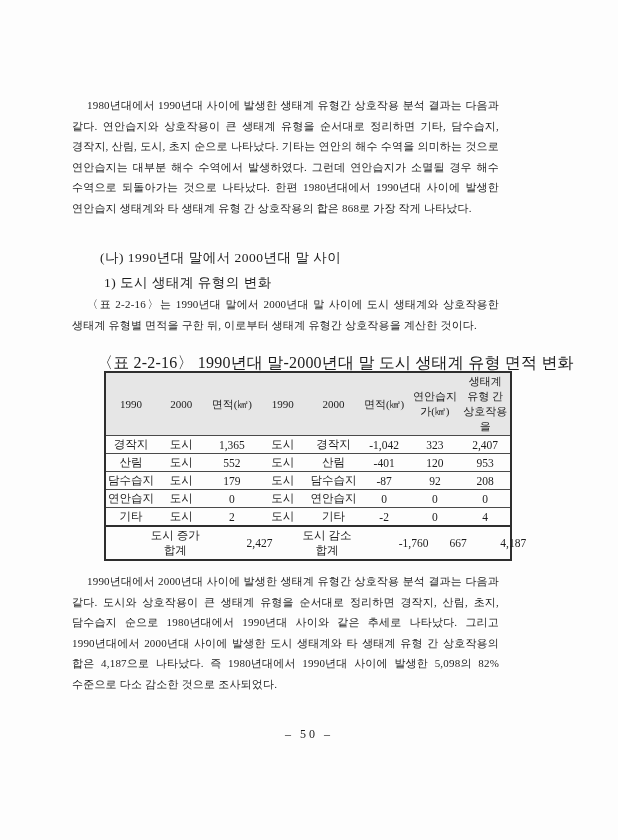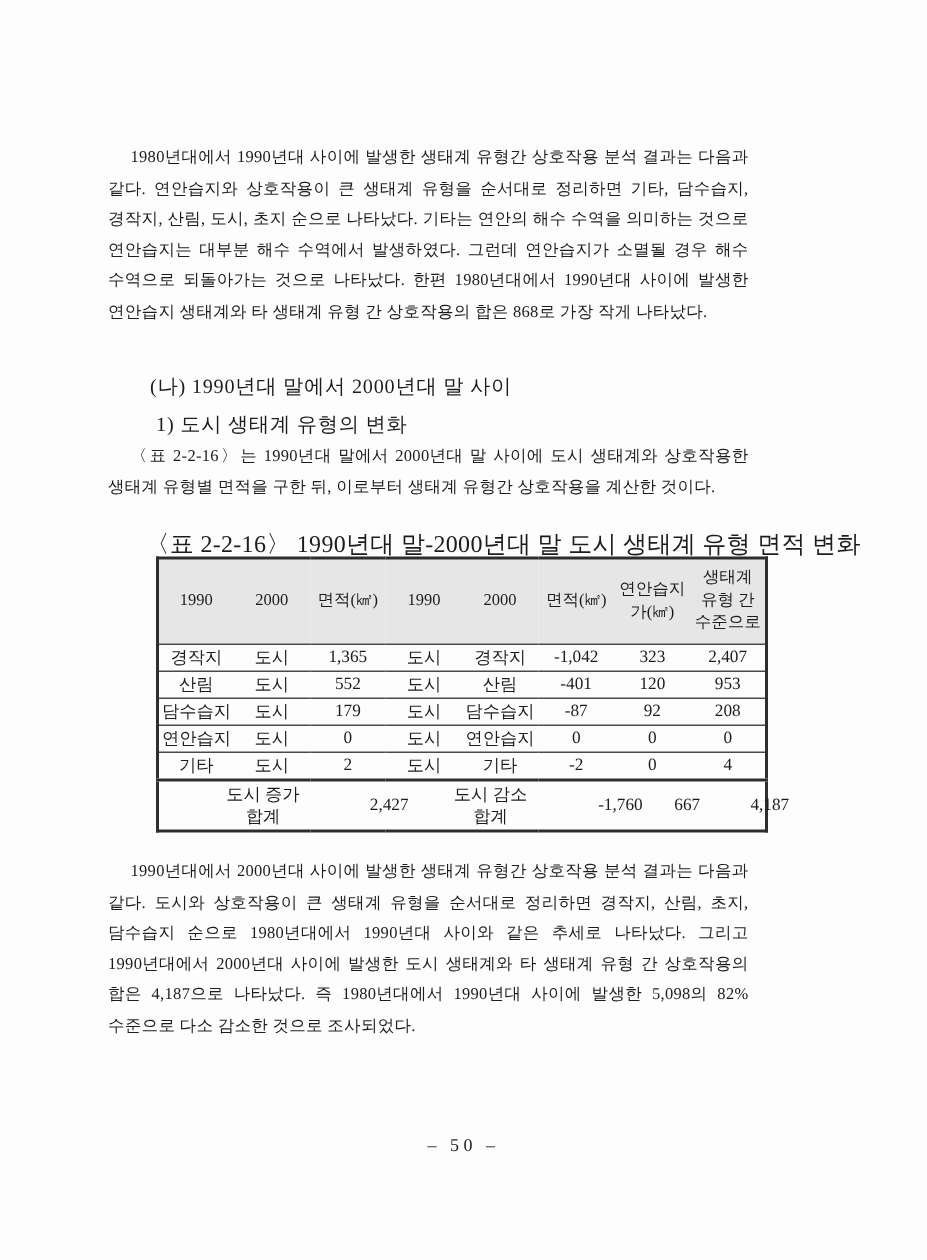--- a/index.html
+++ b/index.html
@@ -93,21 +93,20 @@
     padding-left: 40px;
   }
   .page-number {
     position: absolute;
     top: 727px;
     left: 0;
     width: 618px;
     text-align: center;
     font-size: 12px;
     letter-spacing: 3px;
-    margin-top: 29px;
   }
 </style>
 </head>
 <body>
 
 <div class="page">
 
   <p class="body-text p1">1980년대에서 1990년대 사이에 발생한 생태계 유형간 상호작용 분석 결과는 다음과 같다. 연안습지와 상호작용이 큰 생태계 유형을 순서대로 정리하면 기타, 담수습지, 경작지, 산림, 도시, 초지 순으로 나타났다. 기타는 연안의 해수 수역을 의미하는 것으로 연안습지는 대부분 해수 수역에서 발생하였다. 그런데 연안습지가 소멸될 경우 해수 수역으로 되돌아가는 것으로 나타났다. 한편 1980년대에서 1990년대 사이에 발생한 연안습지 생태계와 타 생태계 유형 간 상호작용의 합은 868로 가장 작게 나타났다.</p>
 
   <div class="heading h-na">(나) 1990년대 말에서 2000년대 말 사이</div>
@@ -131,21 +130,21 @@
     </colgroup>
     <thead>
       <tr>
         <th>1990</th>
         <th>2000</th>
         <th>면적(㎢)</th>
         <th>1990</th>
         <th>2000</th>
         <th>면적(㎢)</th>
         <th>연안습지가(㎢)</th>
-        <th>생태계 유형 간 수준으로</th>
+        <th>생태계 유형 간 상호작용을</th>
       </tr>
     </thead>
     <tbody>
       <tr>
         <td>경작지</td>
         <td>도시</td>
         <td>1,365</td>
         <td>도시</td>
         <td>경작지</td>
         <td>-1,042</td>

